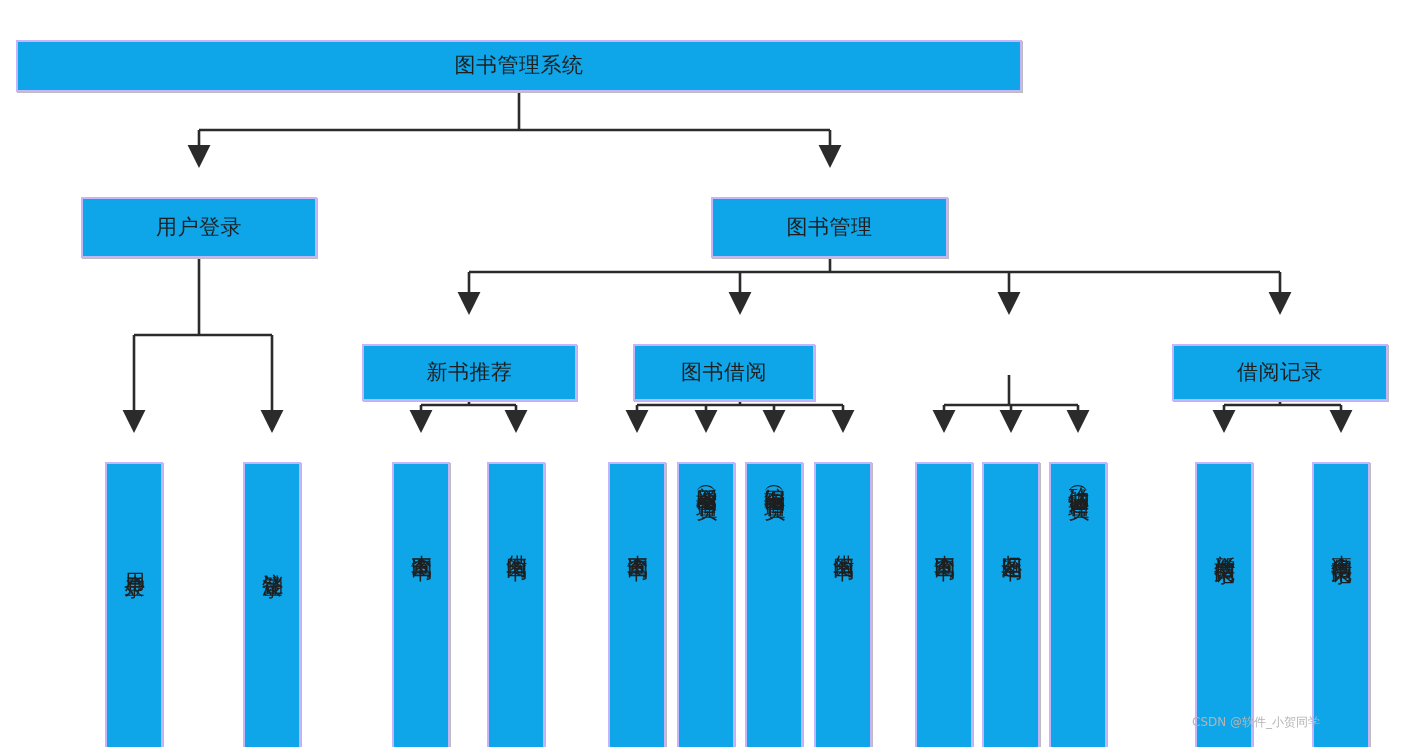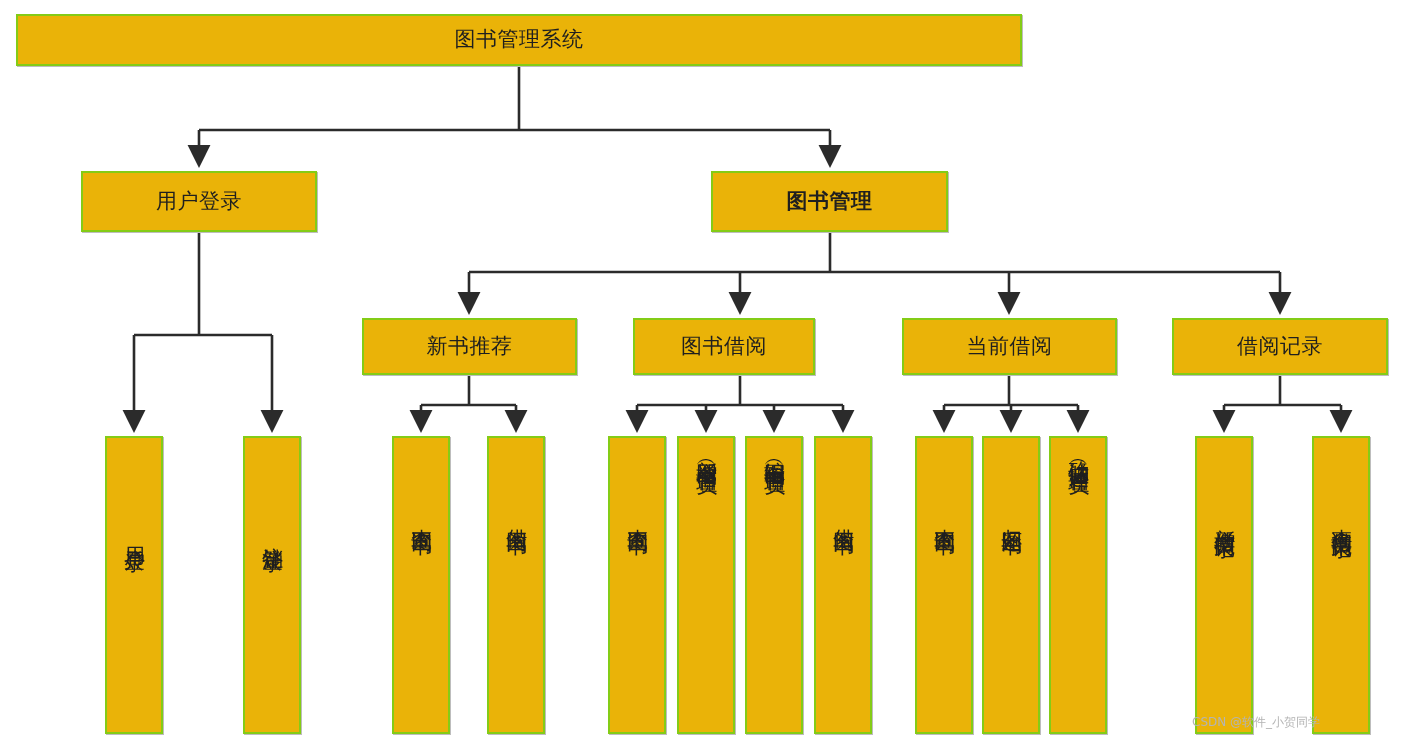--- a/index.html
+++ b/index.html
@@ -22,26 +22,27 @@
     position: absolute;
     left: 0;
     top: 0;
     width: 1405px;
     height: 747px;
     pointer-events: none;
   }
   .node {
     position: absolute;
     box-sizing: border-box;
-    background: #eab308;
-    border: 2px solid #84cc16;
+    background: #0ea5e9;
+    border: 2px solid #c4b5fd;
     display: flex;
     align-items: center;
     justify-content: center;
     box-shadow: 1px 1px 0 #bdbdbd;
+    margin-top: 26px;
   }
   .node .label {
     color: #1f1f1f;
     line-height: 1.12;
     text-align: center;
     letter-spacing: 0.5px;
     white-space: pre-line;
   }
   .node.horizontal .label {
     font-size: 21px;
@@ -129,33 +130,30 @@
     </g>
   </svg>
 
   <div class="node horizontal" style="left:16px; top:14px; width:1006px; height:52px;">
     <span class="label">图书管理系统</span>
   </div>
 
   <div class="node horizontal" style="left:81px; top:171px; width:236px; height:61px;">
     <span class="label">用户登录</span>
   </div>
-  <div class="node horizontal" style="left:711px; top:171px; width:237px; height:61px;font-weight:bold;">
+  <div class="node horizontal" style="left:711px; top:171px; width:237px; height:61px;">
     <span class="label">图书管理</span>
   </div>
 
   <div class="node horizontal" style="left:362px; top:318px; width:215px; height:57px;">
     <span class="label">新书推荐</span>
   </div>
   <div class="node horizontal" style="left:633px; top:318px; width:182px; height:57px;">
     <span class="label">图书借阅</span>
   </div>
-  <div class="node horizontal" style="left:902px; top:318px; width:215px; height:57px;">
-    <span class="label">当前借阅</span>
-  </div>
   <div class="node horizontal" style="left:1172px; top:318px; width:216px; height:57px;">
     <span class="label">借阅记录</span>
   </div>
 
   <div class="node vertical v-low" style="left:105px; top:436px; width:58px; height:298px;">
     <span class="label">用户登录</span>
   </div>
   <div class="node vertical v-low" style="left:243px; top:436px; width:58px; height:298px;">
     <span class="label">注销登录</span>
   </div>

